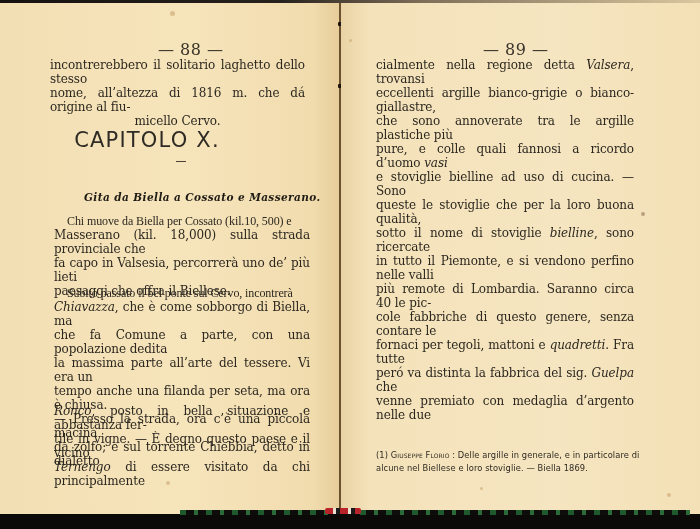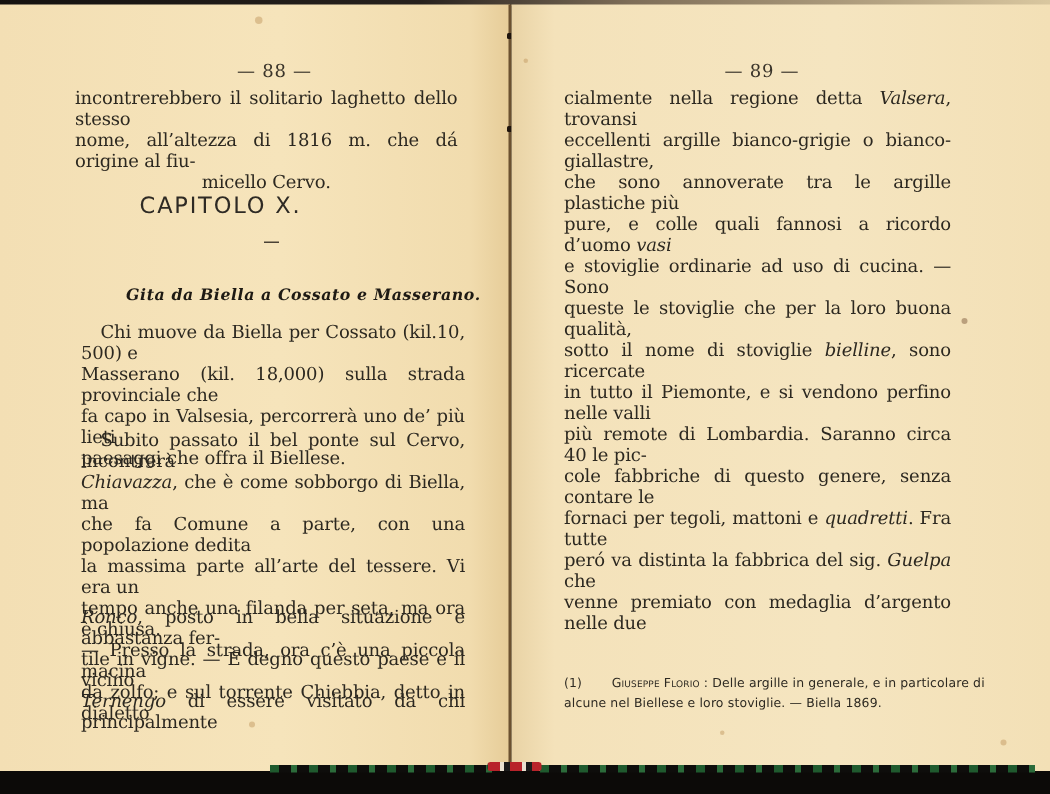--- a/index.html
+++ b/index.html
@@ -78,46 +78,47 @@
       left: 325px;
       top: 508px;
       width: 36px;
       height: 6px;
       background: repeating-linear-gradient(90deg, #b8232a 0 8px, #e9e0d0 8px 11px, #1a1a1a 11px 15px);
       border-radius: 2px;
     }
 
     .page-num {
       position: absolute;
-      font-size: 12px;
+      font-size: 16px;
       letter-spacing: 0.5px;
       color: #3a342a;
     }
     .text-block {
       position: absolute;
       font-size: 12px;
       line-height: 14px;
       text-align: justify;
       letter-spacing: -0.1px;
       color: #2c2820;
     }
     .text-block p {
       margin: 0;
     }
     .indent {
       text-indent: 13px;
+      font-family: Liberation Serif, serif;
     }
     .chapter-title {
       position: absolute;
       left: 0;
       width: 294px;
       top: 125px;
       text-align: center;
       font-family: "DejaVu Sans", sans-serif;
-      font-size: 15px;
+      font-size: 21px;
       letter-spacing: 1.2px;
       color: #2e2a24;
       font-weight: normal;
     }
     .chapter-dash {
       position: absolute;
       left: 176px;
       top: 158px;
       width: 10px;
       height: 1px;
@@ -146,21 +147,20 @@
       width: 290px;
       font-family: "DejaVu Sans", sans-serif;
       font-size: 8.3px;
       line-height: 13px;
       color: #2e2a22;
       text-align: justify;
       letter-spacing: 0.1px;
     }
     .sc {
       font-variant: small-caps;
-      margin-left: 17px;
     }
     .speck {
       position: absolute;
       border-radius: 50%;
       background: #c7a06a;
       opacity: 0.55;
     }
   </style>
 </head>
 <body>
@@ -216,21 +216,21 @@
   <span class="stitch" style="top:84px;"></span>
 
   <div class="page page-right">
     <div class="page-num" style="left:142px; top:37px;">— 89 —</div>
 
     <div class="text-block" style="left:35px; top:55px; width:258px;">
       <p>cialmente nella regione detta <em>Valsera</em>, trovansi</p>
       <p>eccellenti argille bianco-grigie o bianco-giallastre,</p>
       <p>che sono annoverate tra le argille plastiche più</p>
       <p>pure, e colle quali fannosi a ricordo d’uomo <em>vasi</em></p>
-      <p>e stoviglie ordinarie ad uso di cucina. — Sono</p>
+      <p>e stoviglie bielline ad uso di cucina. — Sono</p>
       <p>queste le stoviglie che per la loro buona qualità,</p>
       <p>sotto il nome di stoviglie <em>bielline</em>, sono ricercate</p>
       <p>in tutto il Piemonte, e si vendono perfino nelle valli</p>
       <p>più remote di Lombardia. Saranno circa 40 le pic-</p>
       <p>cole fabbriche di questo genere, senza contare le</p>
       <p>fornaci per tegoli, mattoni e <em>quadretti</em>. Fra tutte</p>
       <p>peró va distinta la fabbrica del sig. <em>Guelpa</em> che</p>
       <p>venne premiato con medaglia d’argento nelle due</p>
 
     </div>

